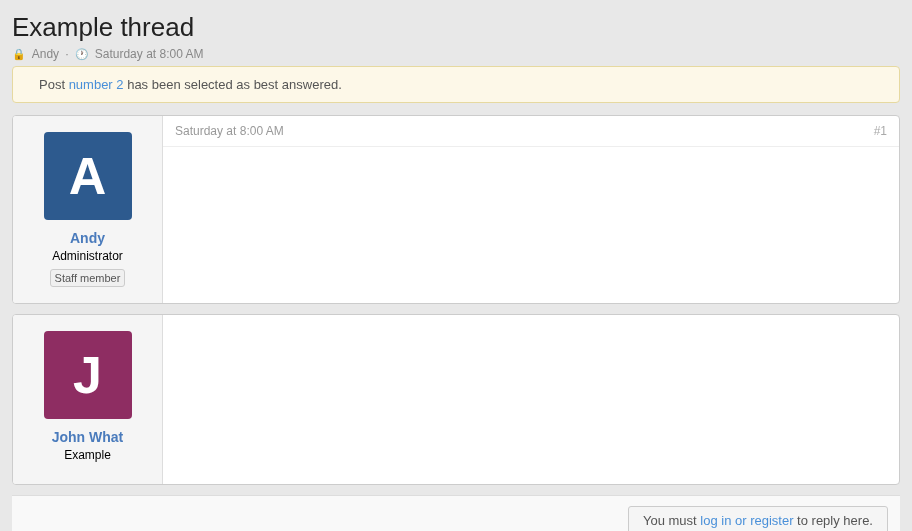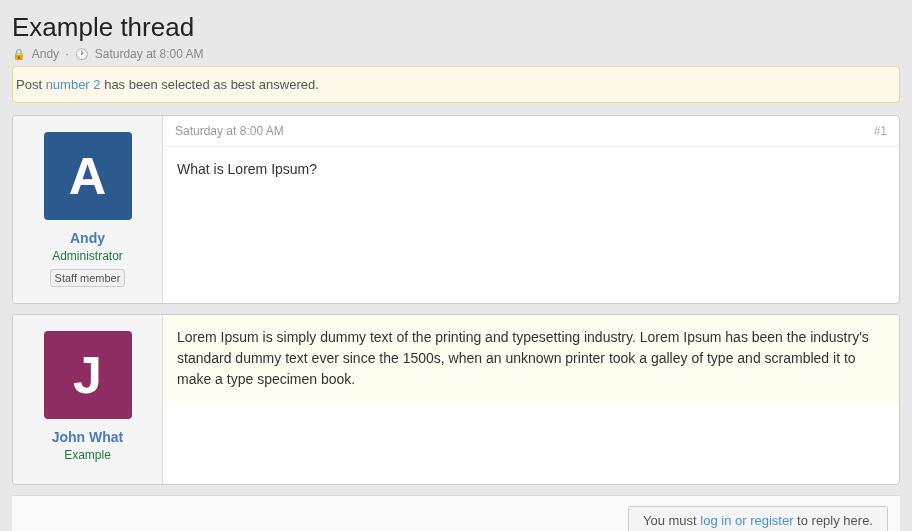--- a/index.html
+++ b/index.html
@@ -34,21 +34,21 @@
 
     .page-meta .meta-icon {
       font-size: 11px;
       color: #999;
     }
 
     .best-answer-banner {
       background: #fdf8e8;
       border: 1px solid #e6d9a0;
       border-radius: 4px;
-      padding: 10px 3px;
+      padding: 10px 26px;
       margin-bottom: 12px;
       font-size: 13px;
       color: #555;
     }
 
     .best-answer-banner a {
       color: #4a90d9;
       text-decoration: none;
     }
 
@@ -96,21 +96,21 @@
     .author-name {
       font-weight: bold;
       font-size: 14px;
       color: #4a7bbc;
       margin-bottom: 3px;
       text-align: center;
     }
 
     .author-role {
       font-size: 12px;
-      color: #15803d;
+      color: #000000;
       margin-bottom: 6px;
       text-align: center;
     }
 
     .staff-badge {
       background: #f0f0f0;
       border: 1px solid #ccc;
       border-radius: 3px;
       padding: 2px 4px;
       font-size: 11px;
@@ -198,36 +198,30 @@
         <div class="avatar avatar-andy">A</div>
         <div class="author-name">Andy</div>
         <div class="author-role">Administrator</div>
         <span class="staff-badge">Staff member</span>
       </div>
       <div class="post-content-area">
         <div class="post-header">
           <span class="post-timestamp">Saturday at 8:00 AM</span>
           <span class="post-number">#1</span>
         </div>
-        <div class="post-body">
-          What is Lorem Ipsum?
-        </div>
       </div>
     </div>
     <div class="post-container">
       <div class="post-author-sidebar">
         <div class="avatar avatar-john">J</div>
         <div class="author-name">John What</div>
         <div class="author-role">Example</div>
 
       </div>
       <div class="post-content-area">
-        <div class="post-body post-body-highlighted">
-          Lorem Ipsum is simply dummy text of the printing and typesetting industry. Lorem Ipsum has been the industry's standard dummy text ever since the 1500s, when an unknown printer took a galley of type and scrambled it to make a type specimen book.
-        </div>
       </div>
     </div>
   </div>
 
 <div class="reply-bar">
   <button class="reply-button">
     <span>You must <a href="#">log in or register</a> to reply here.</span>
   </button>
 </div>
 

